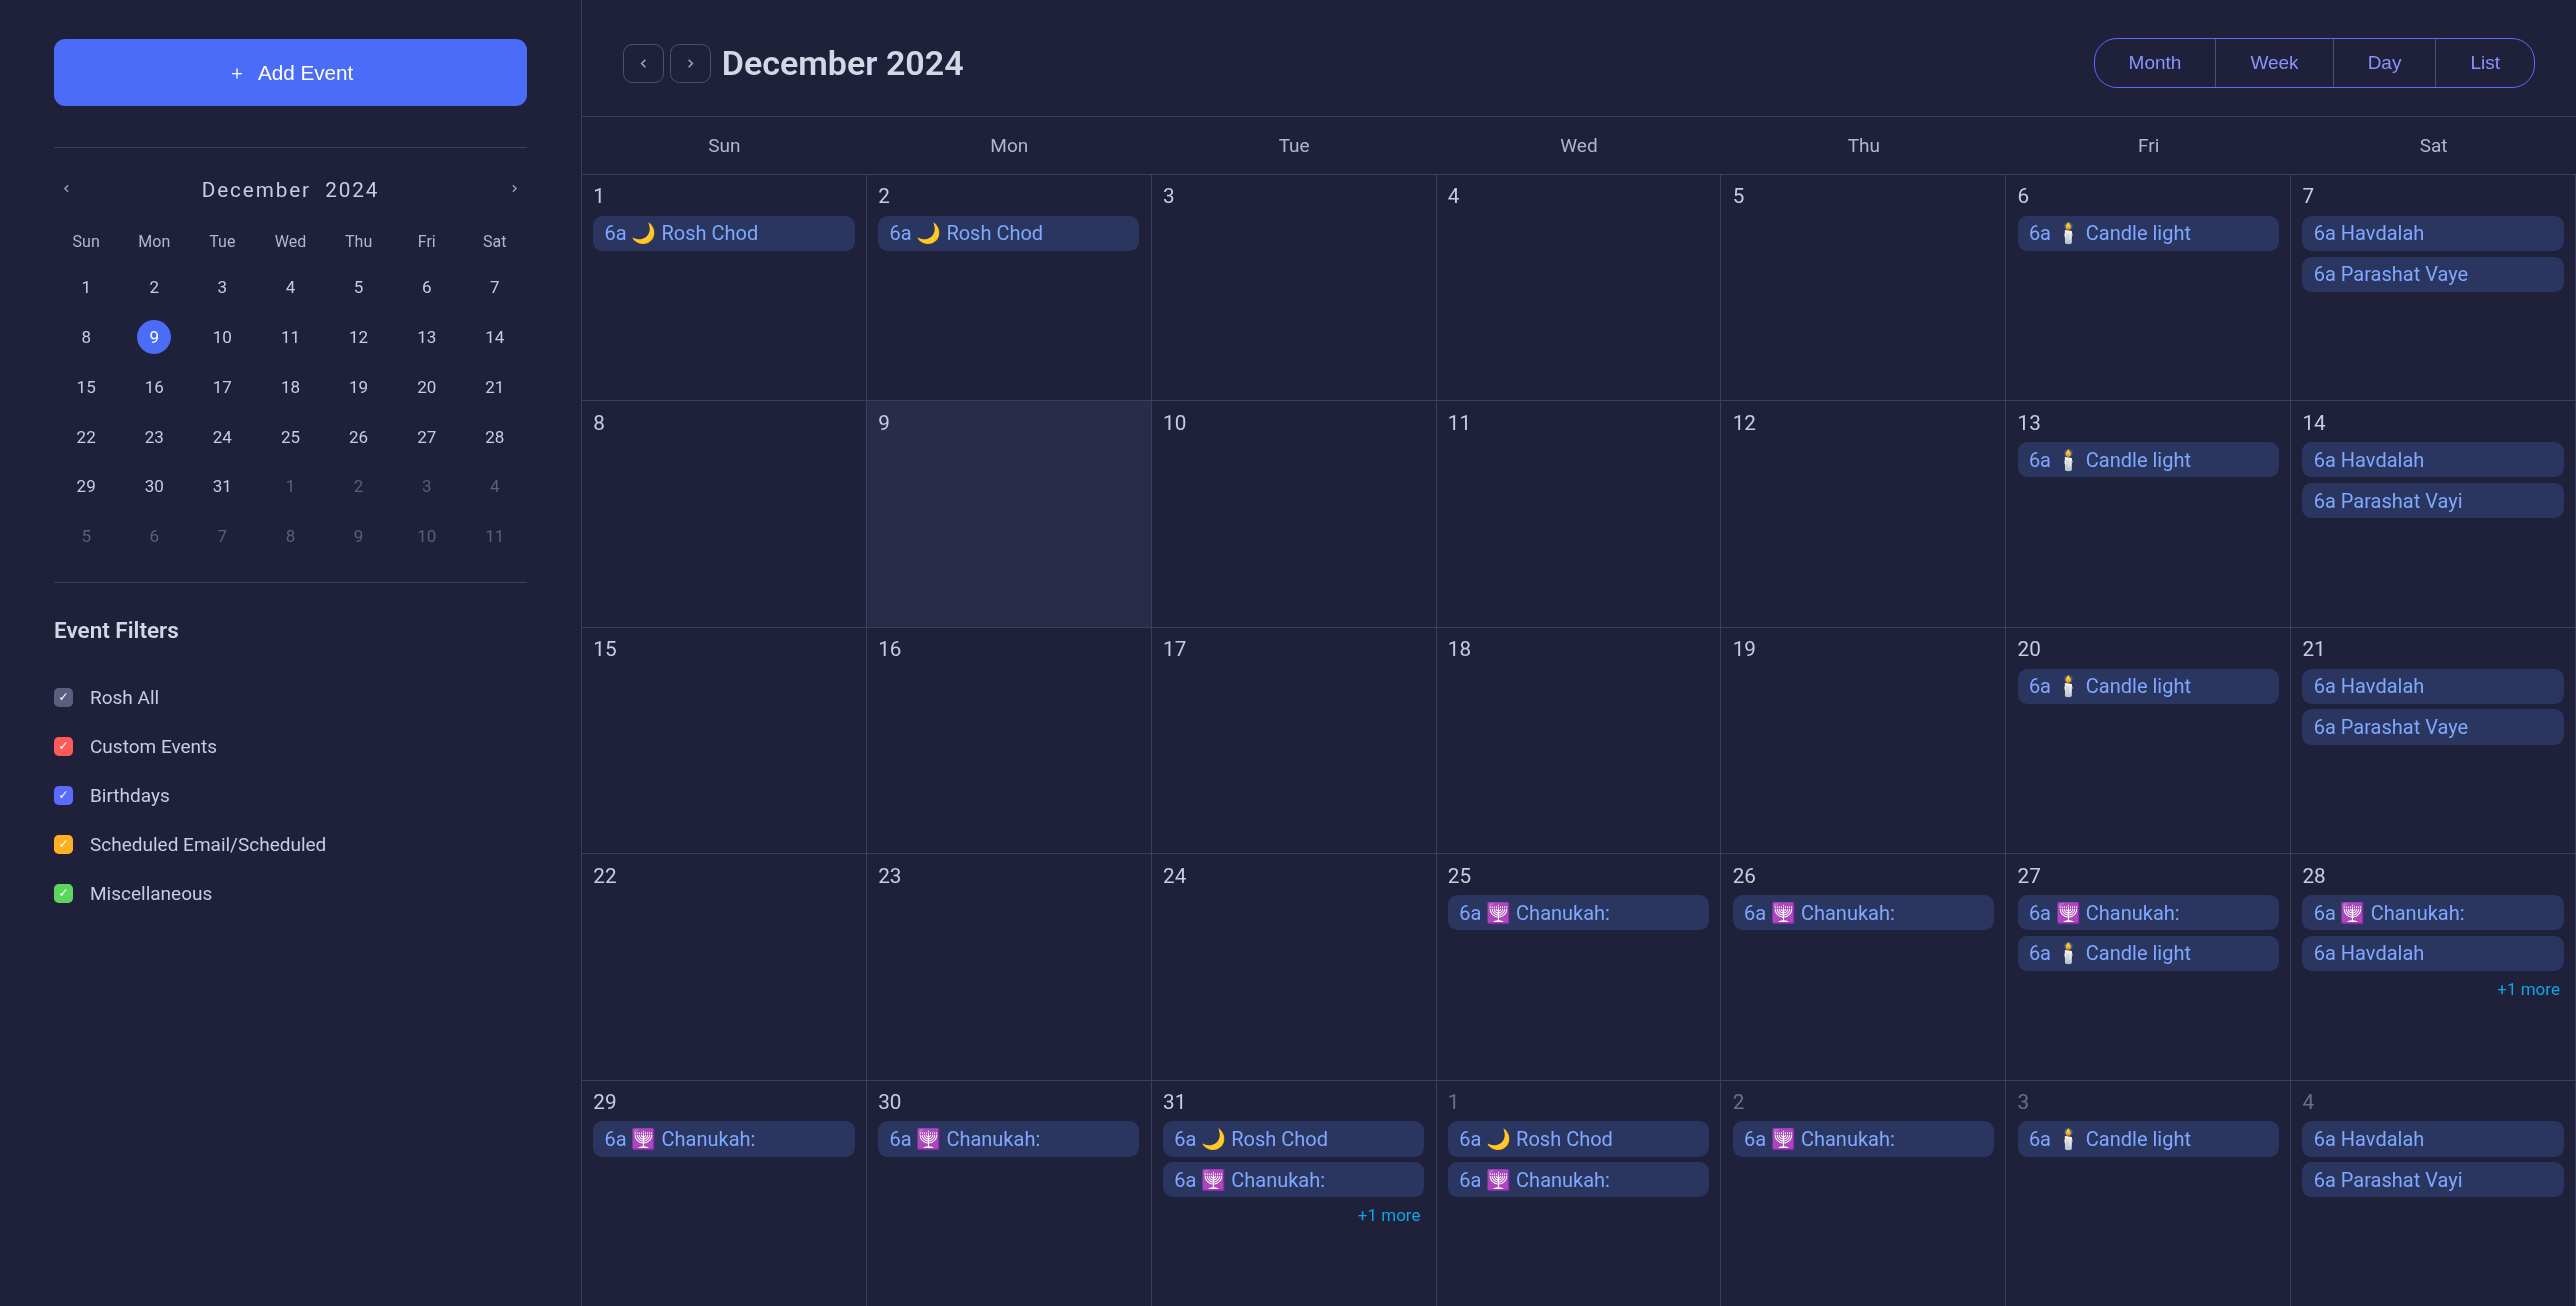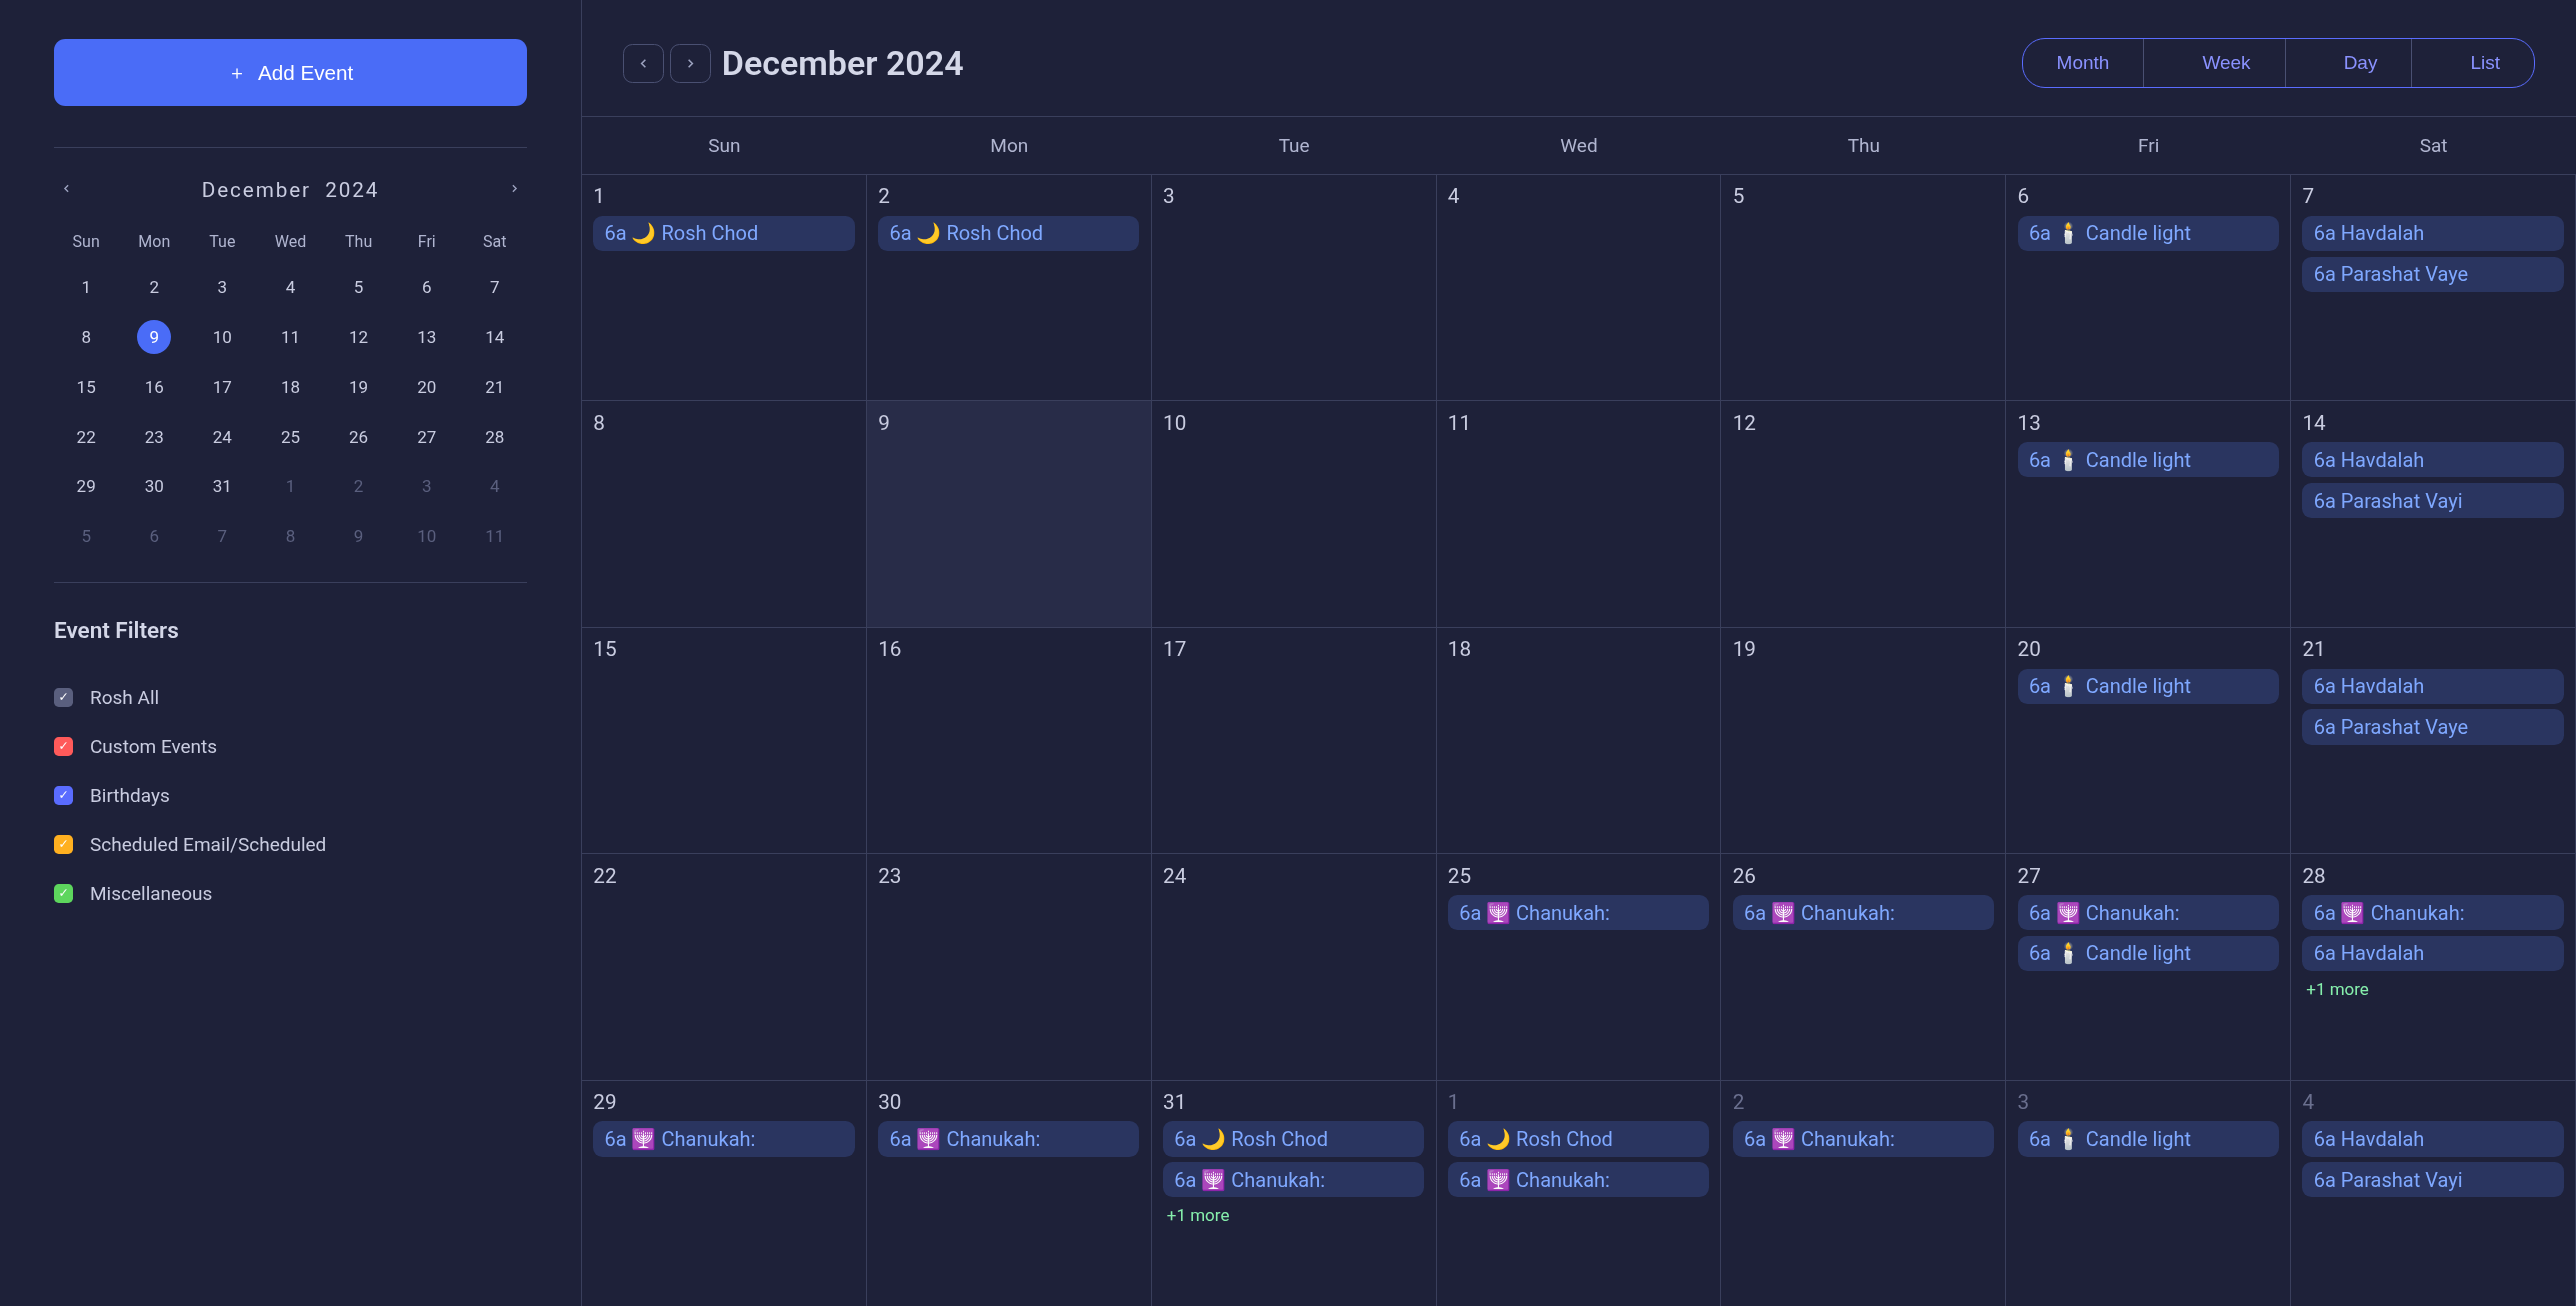--- a/index.html
+++ b/index.html
@@ -140,21 +140,20 @@
   font-weight: 600;
   color: #d4d7e8;
   margin-left: 5.6px;
 }
 .view-toggle {
   margin-left: auto;
   display: flex;
   border: 1.9px solid #5a6cff;
   border-radius: 23px;
   overflow: hidden;
-  gap: 24px;
 }
 .view-toggle button {
   background: none;
   border: none;
   border-right: 0.9px solid #4a5072;
   color: #8a92ff;
   padding: 13px 34px;
   font-size: 19px;
   cursor: pointer;
 }
@@ -198,23 +197,24 @@
   padding: 5.6px 11.3px;
   font-size: 20px;
   margin-bottom: 5.6px;
   white-space: nowrap;
   overflow: hidden;
   text-overflow: ellipsis;
   cursor: pointer;
 }
 .more-link {
   font-size: 17px;
-  color: #86efac;
+  color: #0ea5e9;
   cursor: pointer;
   padding: 1.9px 3.8px;
+  text-align: right;
 }
 </style>
 </head>
 <body>
 
 <div class="app">
   <div class="sidebar">
     <button class="add-event-btn">
       <span class="plus">＋</span>
       <span>Add Event</span>

